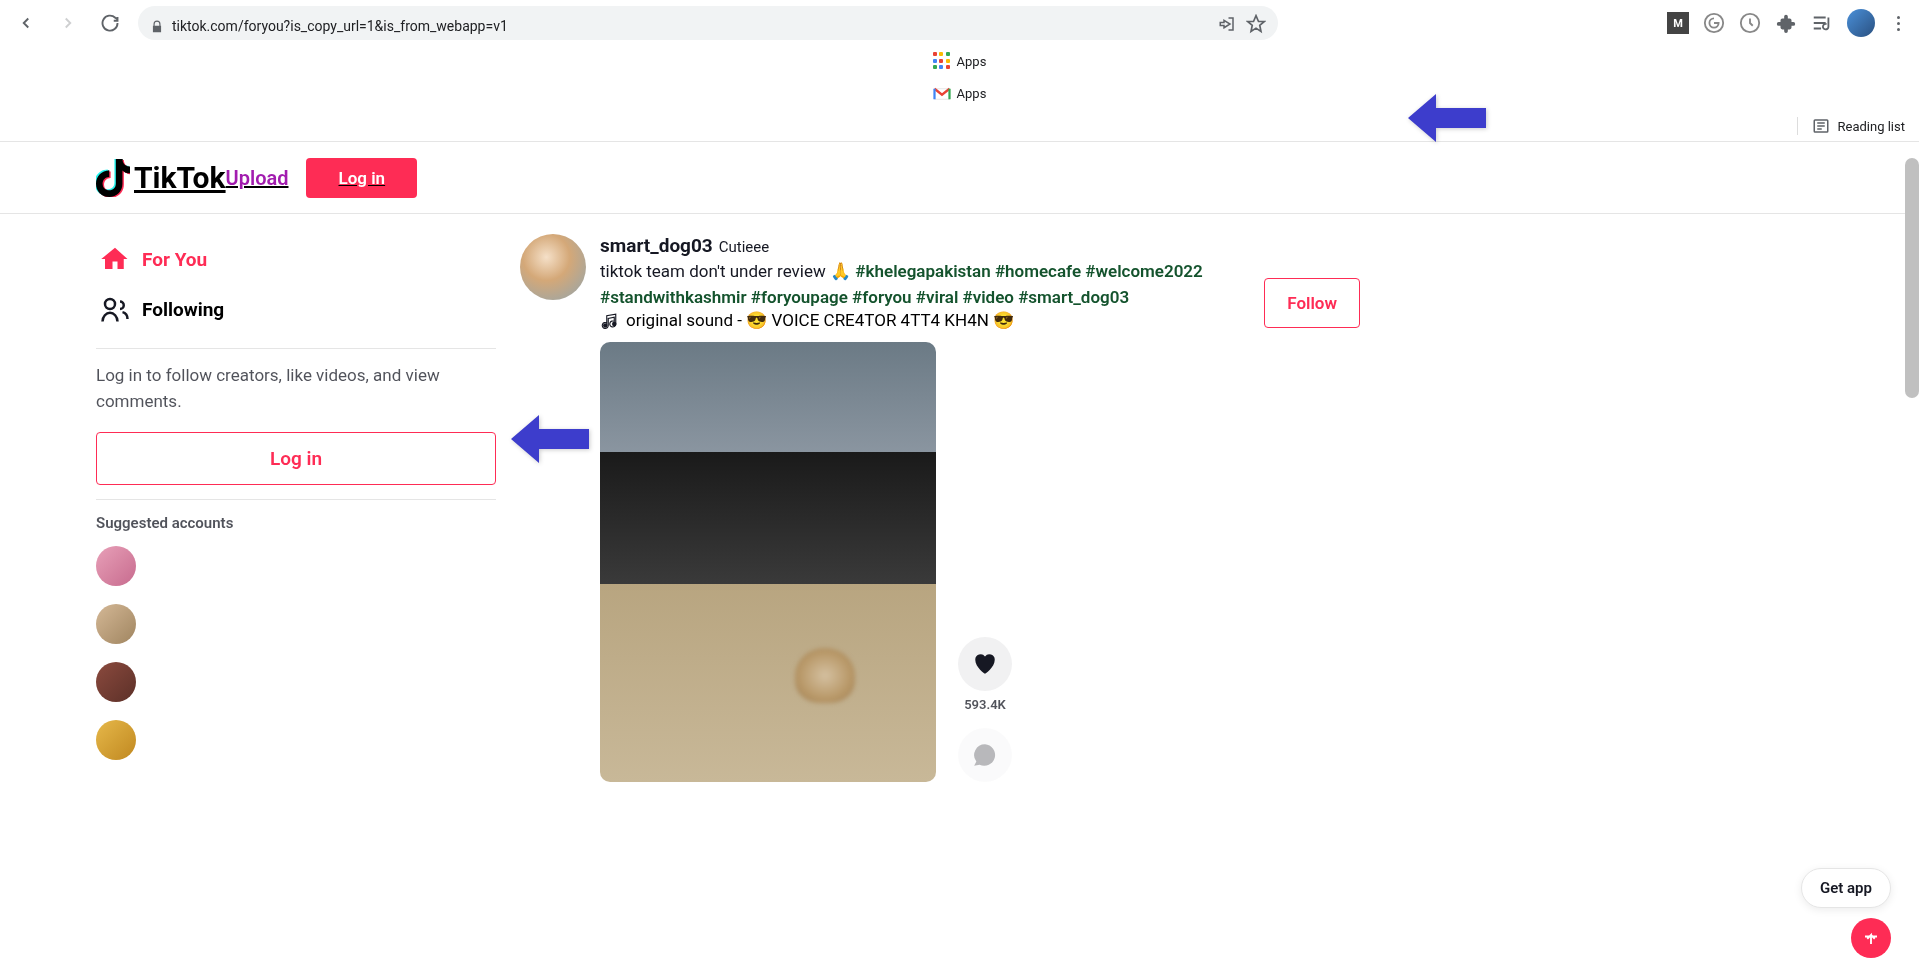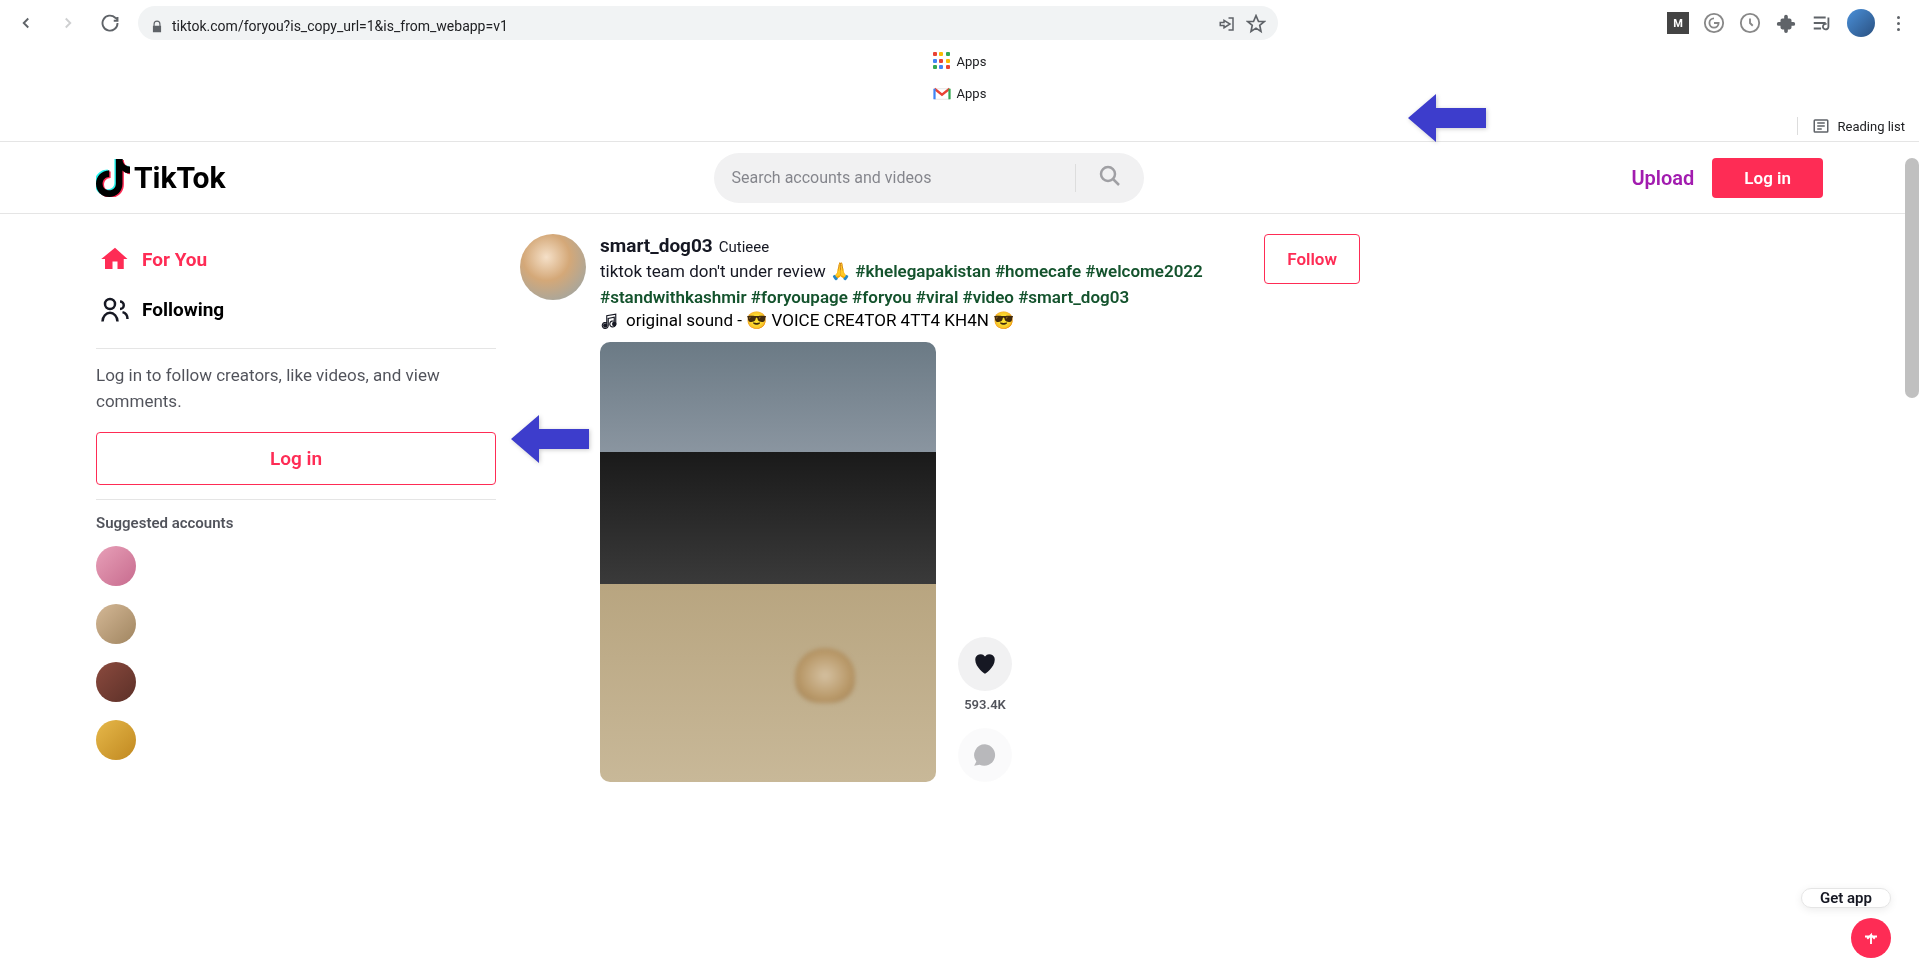--- a/index.html
+++ b/index.html
@@ -24,21 +24,21 @@
     .apps-btn { display: flex; align-items: center; gap: 6px; color: #202124; cursor: pointer; }
     .apps-grid { width: 18px; height: 18px; display: grid; grid-template-columns: repeat(3, 1fr); gap: 2px; }
     .apps-grid span:nth-child(1) { background: #ea4335; } .apps-grid span:nth-child(2) { background: #fbbc04; } .apps-grid span:nth-child(3) { background: #34a853; }
     .apps-grid span:nth-child(4) { background: #4285f4; } .apps-grid span:nth-child(5) { background: #ea4335; } .apps-grid span:nth-child(6) { background: #fbbc04; }
     .apps-grid span:nth-child(7) { background: #34a853; } .apps-grid span:nth-child(8) { background: #4285f4; } .apps-grid span:nth-child(9) { background: #ea4335; }
     .apps-grid span { width: 4px; height: 4px; border-radius: 1px; }
     .gmail-link { display: flex; align-items: center; gap: 6px; color: #202124; cursor: pointer; }
     .reading-list { margin-left: auto; display: flex; align-items: center; gap: 8px; color: #202124; cursor: pointer; border-left: 1px solid #ddd; padding-left: 14px; }
     
     
-    .tt-header { display: flex; align-items: center; height: 72px; padding: 0 96px; border-bottom: 1px solid #e5e5e5; background: #fff; }
+    .tt-header { display: flex; align-items: center; height: 72px; padding: 0 96px; border-bottom: 1px solid #e5e5e5; background: #fff; text-decoration: underline; }
     .tt-logo { display: flex; align-items: center; gap: 4px; cursor: pointer; }
     .tt-logo-text { font-size: 30px; font-weight: 700; color: #000; }
     .tt-search { margin-left: auto; margin-right: auto; display: flex; align-items: center; background: #f1f1f2; border-radius: 92px; height: 50px; width: 430px; padding: 0 8px 0 18px; }
     .tt-search input { flex: 1; border: none; background: transparent; font-size: 16px; color: #161823bf; outline: none; }
     .tt-search input::placeholder { color: #16182380; }
     .search-split { width: 1px; height: 28px; background: #ddd; margin: 0 8px; }
     .search-btn { padding: 10px 14px; cursor: pointer; }
     .tt-header-right { display: flex; align-items: center; gap: 18px; }
     .upload-link { font-size: 20px; font-weight: 600; color: #a21caf; cursor: pointer; }
     .login-btn { background: #fe2c55; color: #fff; border: none; font-size: 17px; font-weight: 600; padding: 10px 32px; border-radius: 4px; cursor: pointer; }
@@ -63,30 +63,30 @@
     .feed { flex: 1; max-width: 840px; }
     .post-header { display: flex; gap: 14px; }
     .post-avatar { width: 66px; height: 66px; border-radius: 50%; background: radial-gradient(circle at 40% 35%, #f5e0c8 0%, #d4a878 40%, #8fa5b0 100%); cursor: pointer; flex-shrink: 0; }
     .post-info { flex: 1; }
     .post-author { display: flex; align-items: baseline; gap: 6px; margin-bottom: 2px; }
     .username { font-size: 19px; font-weight: 700; color: #161823; }
     .nickname { font-size: 15px; color: #161823; }
     .post-desc { font-size: 17px; line-height: 1.5; color: #161823; }
     .hashtag { color: #14532d; font-weight: 600; }
     .post-music { display: flex; align-items: flex-end; gap: 8px; font-size: 17px; }
-    .follow-btn { border: 1px solid #fe2c55; background: #fff; color: #fe2c55; font-size: 17px; font-weight: 600; padding: 4px 22px; border-radius: 4px; cursor: pointer; height: 50px; }
+    .follow-btn { border: 1px solid #fe2c55; background: #fff; color: #fe2c55; font-size: 17px; font-weight: 600; padding: 4px 22px; border-radius: 4px; cursor: pointer; height: 50px; margin-top: 44px; }
     .post-content { display: flex; align-items: flex-end; gap: 22px; margin-left: 80px; margin-top: 12px; }
     .video-wrapper { width: 336px; height: 440px; border-radius: 10px; background: linear-gradient(180deg, #6b7a85 0%, #8a95a0 25%, #1a1a1a 25%, #3a3a3a 55%, #b8a580 55%, #c8b898 100%); position: relative; overflow: hidden; cursor: pointer; }
     .video-dog { position: absolute; bottom: 18%; left: 58%; width: 60px; height: 55px; background: radial-gradient(ellipse, #d4c0a0 0%, #b89868 60%, #987850 100%); border-radius: 50% 50% 40% 40%; filter: blur(2px); }
     .action-bar { display: flex; flex-direction: column; align-items: center; gap: 6px; }
     .action-btn { width: 54px; height: 54px; border-radius: 50%; background: #f1f1f2; display: flex; align-items: center; justify-content: center; cursor: pointer; }
     .action-count { font-size: 13px; font-weight: 600; color: #161823bf; margin-bottom: 6px; }
     
     
-    .get-app-btn { position: fixed; right: 28px; bottom: 60px; background: #fff; border: 1px solid #e5e5e5; border-radius: 22px; padding: 0 18px; font-size: 15px; font-weight: 600; color: #161823; cursor: pointer; box-shadow: 0 2px 8px rgba(0,0,0,0.08); }
+    .get-app-btn { position: fixed; right: 28px; bottom: 60px; background: #fff; border: 1px solid #e5e5e5; border-radius: 22px; padding: 10px 18px; font-size: 15px; font-weight: 600; color: #161823; cursor: pointer; box-shadow: 0 2px 8px rgba(0,0,0,0.08); }
     .scroll-top { position: fixed; right: 28px; bottom: 10px; width: 40px; height: 40px; border-radius: 50%; background: #fe2c55; display: flex; align-items: center; justify-content: center; cursor: pointer; }
     
     
     .arrow { position: absolute; fill: #4a4ae0; filter: drop-shadow(1px 1px 2px rgba(0,0,0,0.2)); }
     .arrow.a1 { left: 1408px; top: 90px; }
     .arrow.a2 { left: 508px; top: 411px; }
     
     
     .page-scrollbar { position: fixed; right: 0; top: 158px; width: 14px; height: 240px; background: #c0c0c0; border-radius: 7px; }
   </style>
@@ -183,30 +183,20 @@
 
 <div class="tt-header">
   <div class="tt-logo">
     <svg width="34" height="38" viewBox="0 0 36 40">
         <path d="M28 0c0 6 5 8 8 8v7c-3 0-6-1-8-3v14c0 8-6 14-14 14S0 34 0 26s6-14 14-14v7c-4 0-7 3-7 7s3 7 7 7 7-3 7-7V0h7z" fill="#000"></path>
         <path d="M28 0c0 6 5 8 8 8v7c-3 0-6-1-8-3v14c0 8-6 14-14 14S0 34 0 26s6-14 14-14v7c-4 0-7 3-7 7s3 7 7 7 7-3 7-7V0h7z" fill="#25f4ee" transform="translate(-1.5,-1)"></path>
         <path d="M28 0c0 6 5 8 8 8v7c-3 0-6-1-8-3v14c0 8-6 14-14 14S0 34 0 26s6-14 14-14v7c-4 0-7 3-7 7s3 7 7 7 7-3 7-7V0h7z" fill="#fe2c55" transform="translate(1.5,1)"></path>
         <path d="M28 0c0 6 5 8 8 8v7c-3 0-6-1-8-3v14c0 8-6 14-14 14S0 34 0 26s6-14 14-14v7c-4 0-7 3-7 7s3 7 7 7 7-3 7-7V0h7z" fill="#000"></path>
       </svg>
     <span class="tt-logo-text">TikTok</span>
-  </div>
-  <div class="tt-search">
-    <input type="text" placeholder="Search accounts and videos" style="">
-    <div class="search-split"></div>
-    <div class="search-btn">
-      <svg width="24" height="24" viewBox="0 0 24 24" fill="none" stroke="#a0a0a4" stroke-width="2.5">
-          <circle cx="10" cy="10" r="7"></circle>
-          <path d="M21 21l-6-6"></path>
-        </svg>
-    </div>
   </div>
   <div class="tt-header-right">
     <span class="upload-link">Upload</span>
     <button class="login-btn">Log in</button>
   </div>
 </div>
 
 <div class="tt-body">
   <div class="sidebar">
     <div class="nav-item active">

